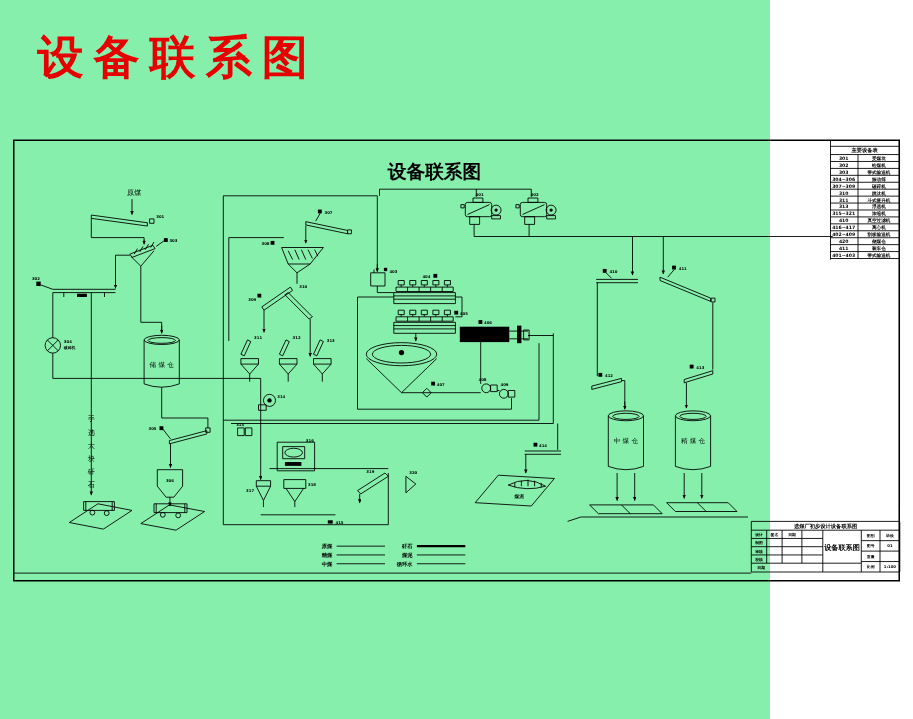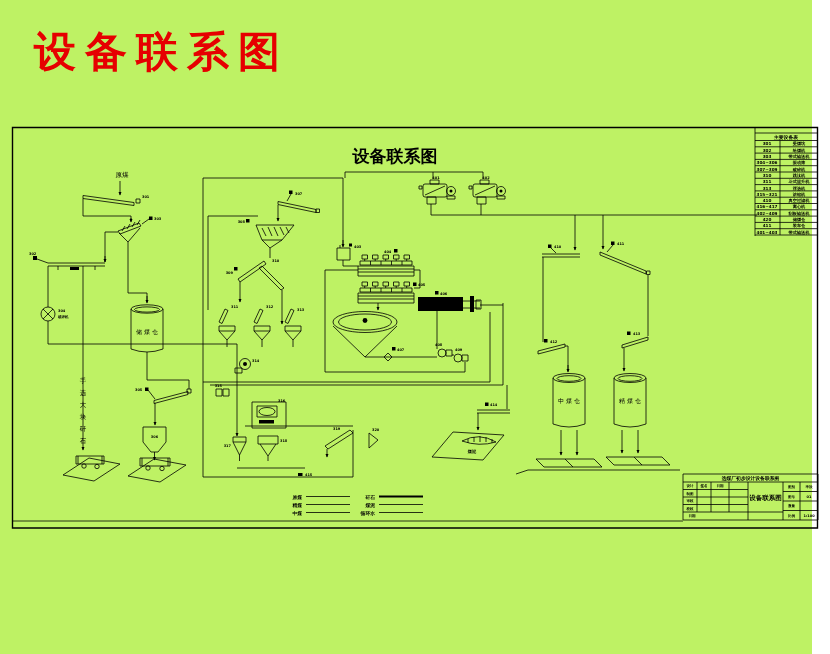--- a/index.html
+++ b/index.html
@@ -1,16 +1,16 @@
 <!DOCTYPE html>
 <html><head>
 <meta charset="utf-8">
 <style>
   html,body{margin:0;padding:0;background:#fff;width:830px;height:654px;overflow:hidden;}
-  #stage{position:relative;width:812px;height:654px;background:#bef264;font-family:"DejaVu Sans",sans-serif;}
+  #stage{position:relative;width:700px;height:654px;background:#86efac;font-family:"DejaVu Sans",sans-serif;}
   #red-title{position:absolute;left:34px;top:24px;font-family:"DejaVu Serif",serif;
              font-weight:bold;font-size:42px;color:#e60000;letter-spacing:9px;white-space:nowrap;}
   svg{position:absolute;left:0;top:0;}
   svg *{vector-effect:non-scaling-stroke;}
   .ln{stroke:#000;fill:none;stroke-width:.8;}
   .ln2{stroke:#000;fill:none;stroke-width:1.4;}
   .blk{fill:#000;stroke:none;}
   text{fill:#000;stroke:none;font-family:"DejaVu Sans",sans-serif;}
   .t17{font-size:17px;font-weight:bold;}
   .t7{font-size:6.5px;}

